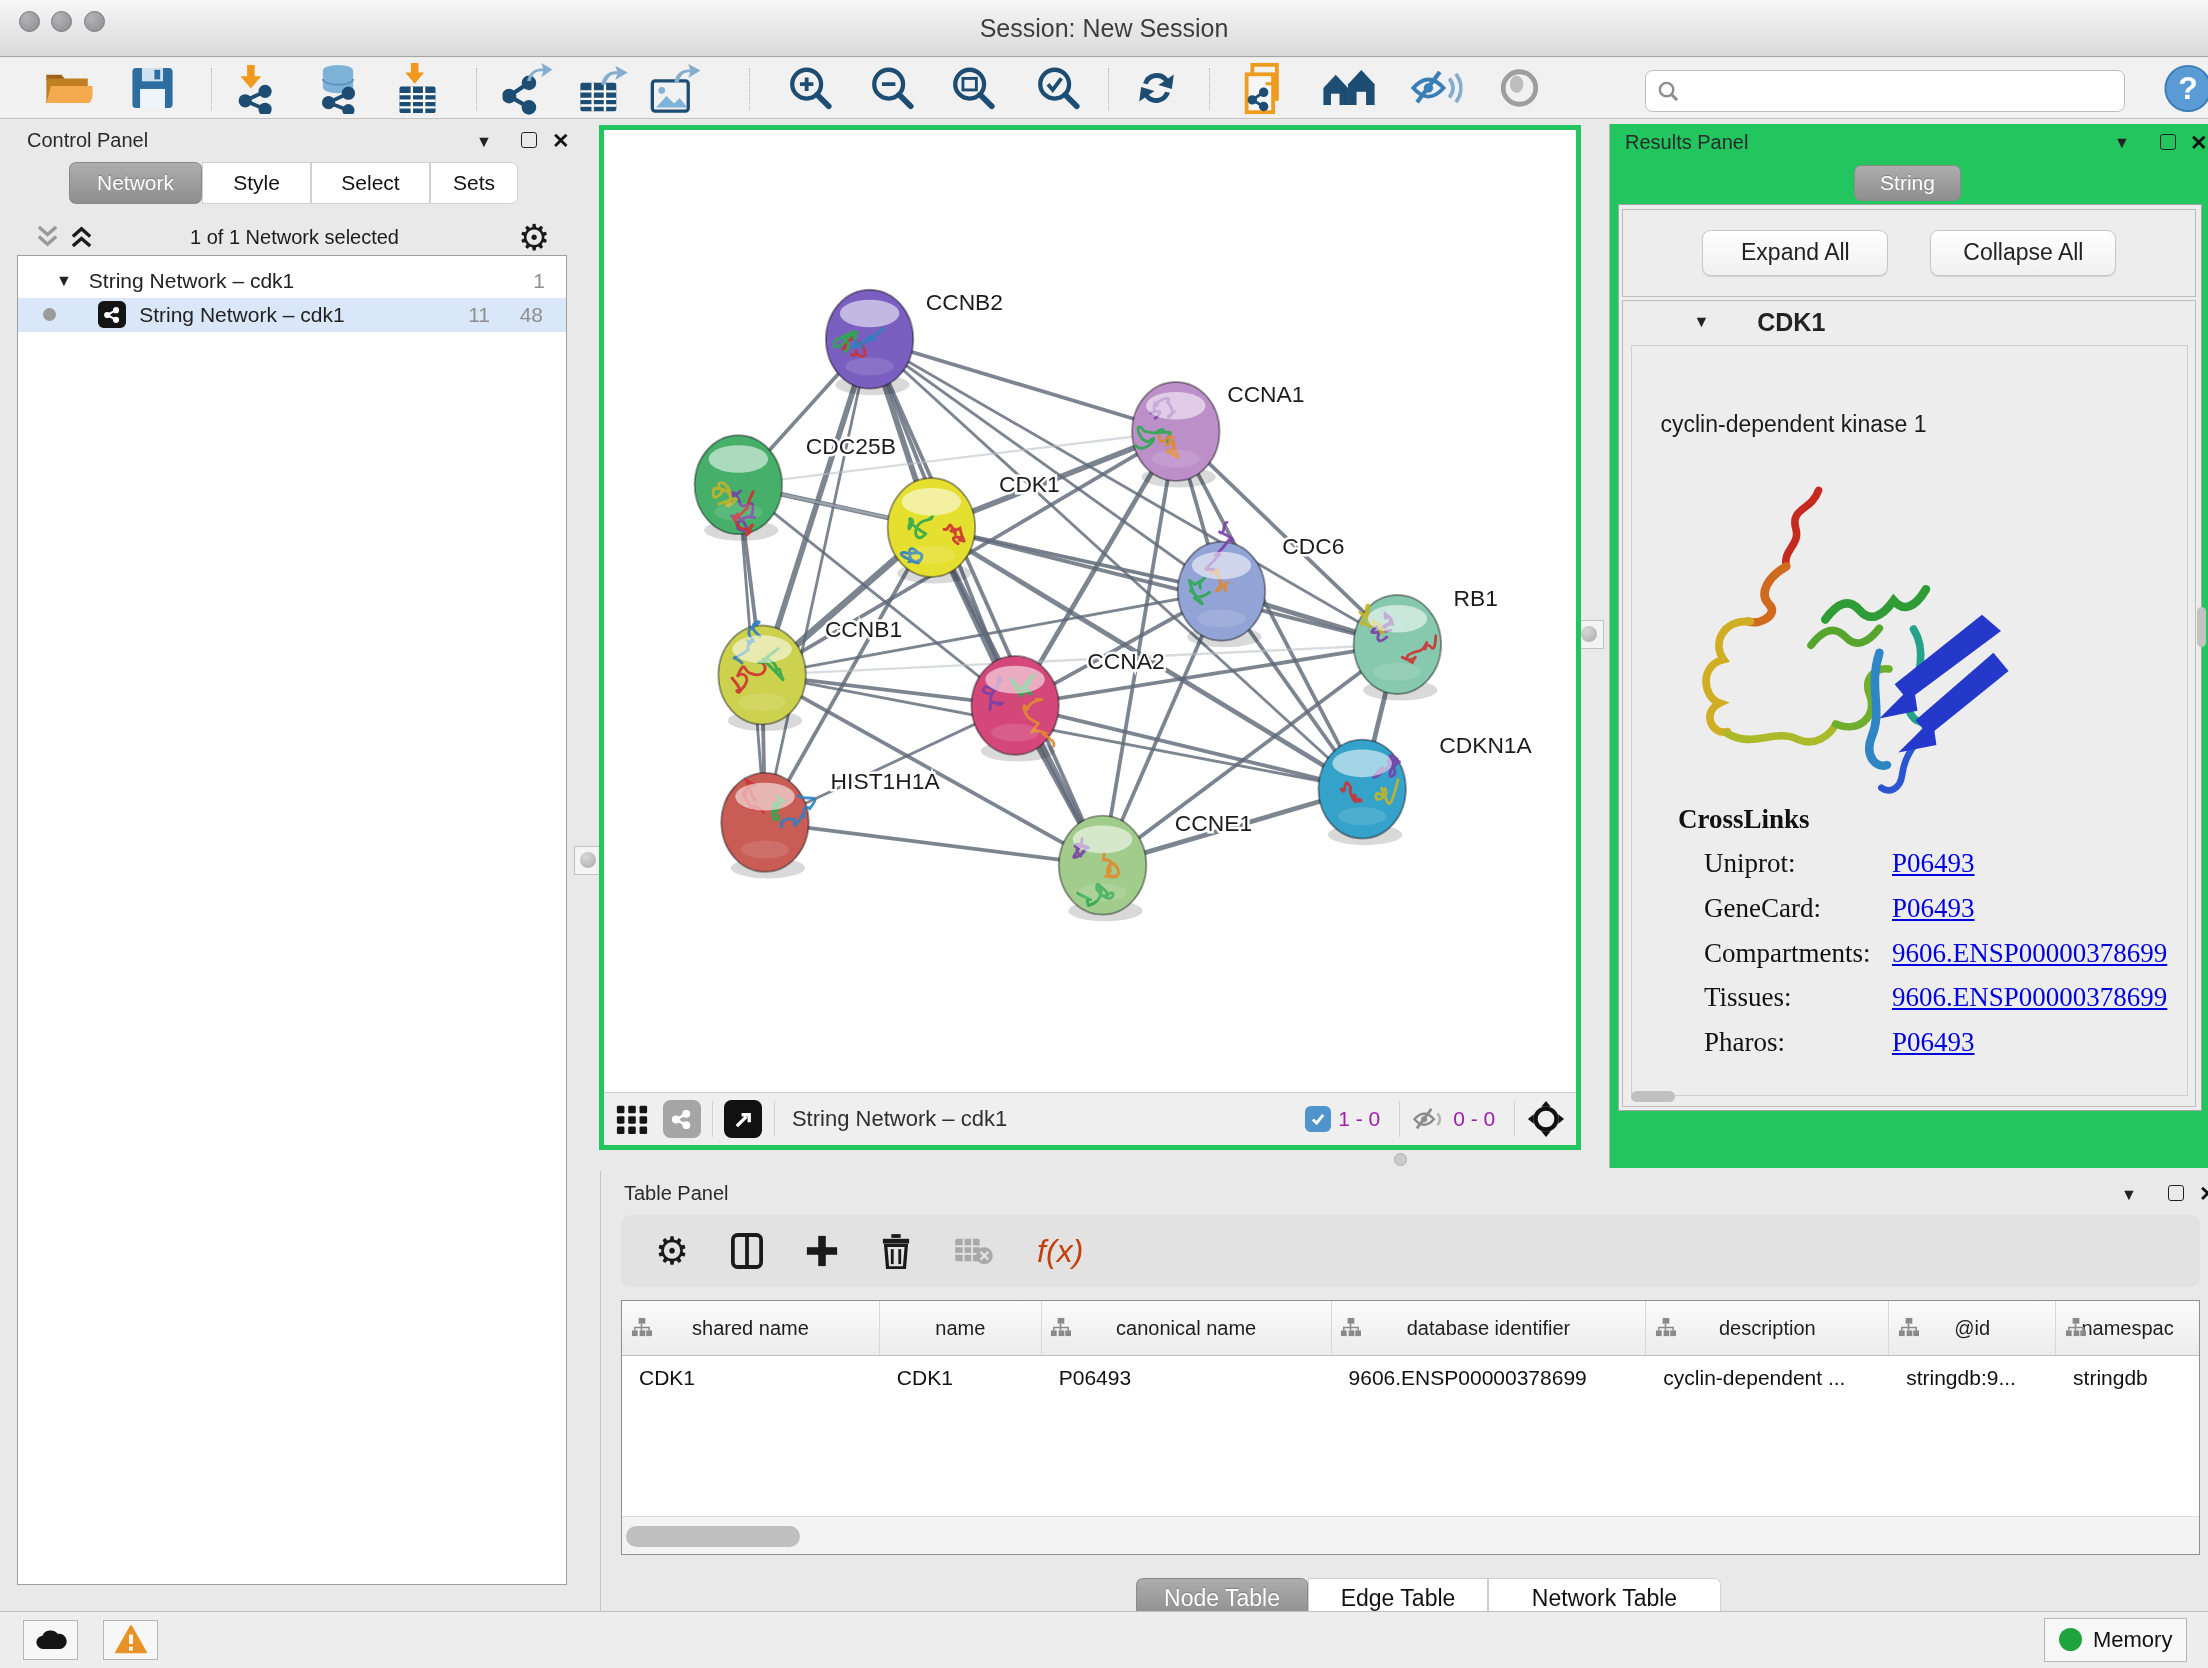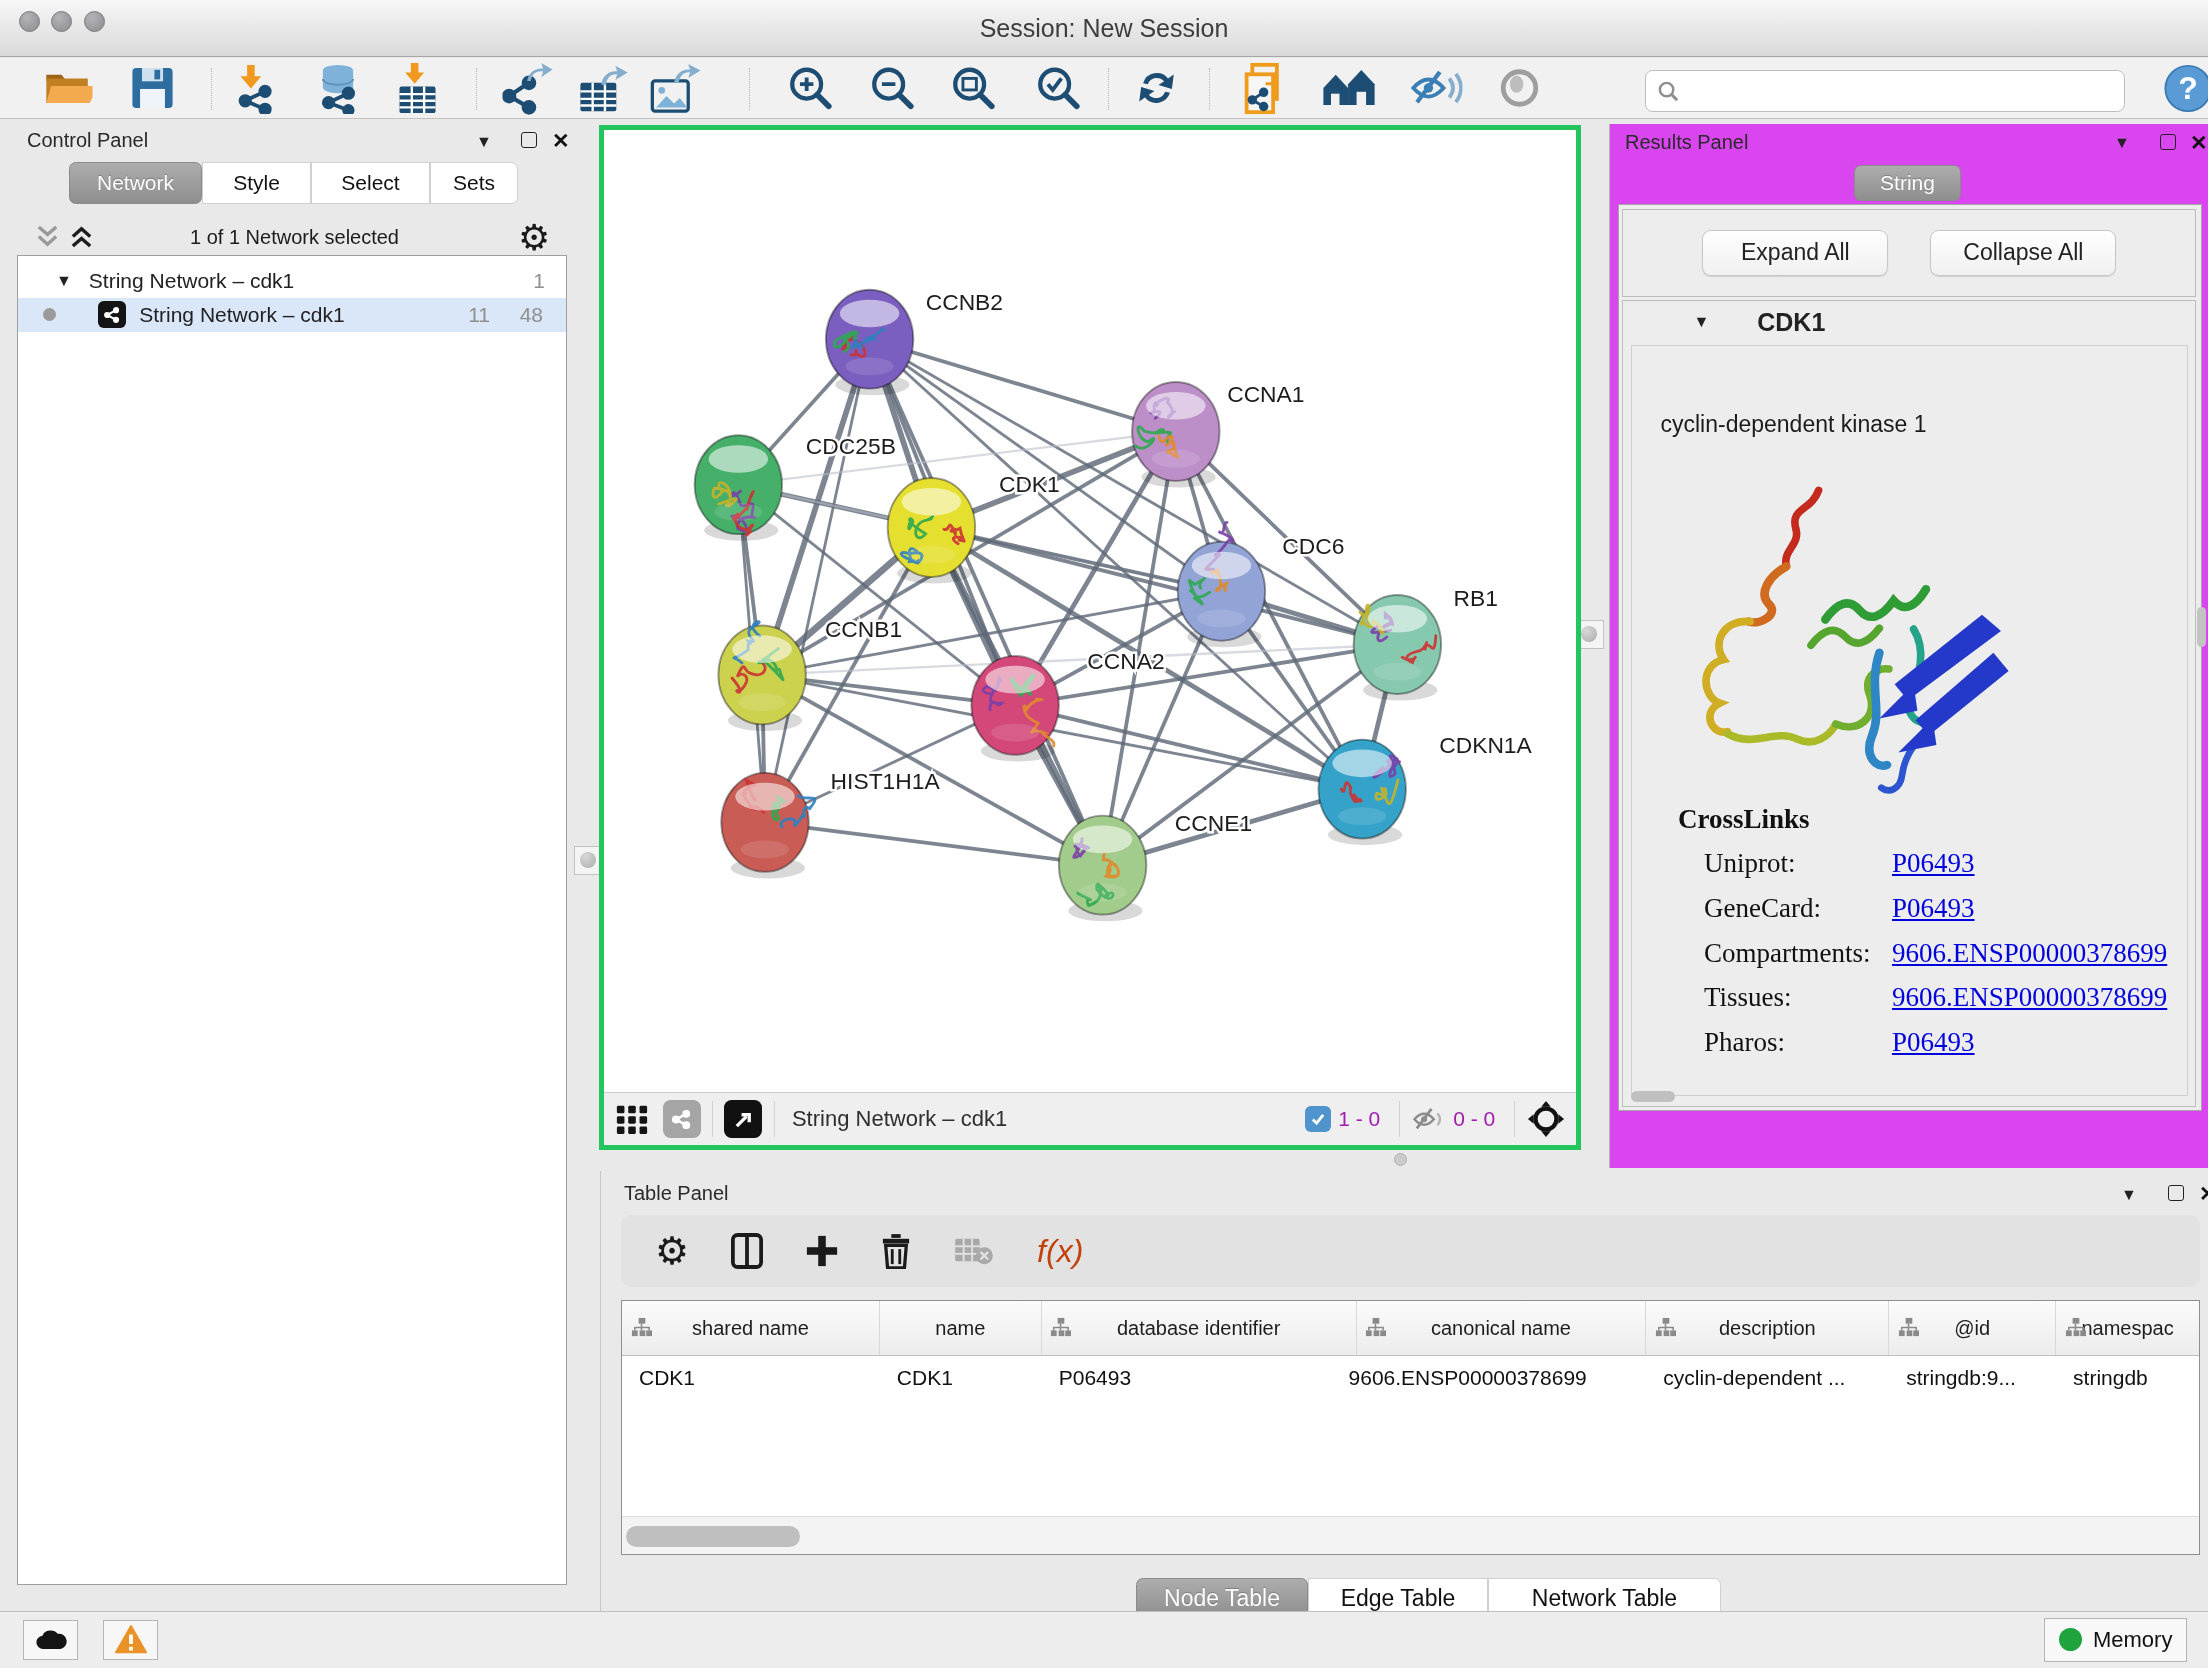--- a/index.html
+++ b/index.html
@@ -56,21 +56,21 @@
   .nav-label{font-size:22px;color:#2f2f2f;margin-left:5.7px;}
   .nav-count{font-size:21px;color:#a21caf;margin:0 7.6px;}
   .blackbadge{width:38px;height:38px;border-radius:7.6px;background:#111;display:flex;
     align-items:center;justify-content:center;}
   .splitter{position:absolute;width:28.5px;height:28.5px;background:#f4f4f4;
     border:1px solid #c2c2c2;display:flex;align-items:center;justify-content:center;}
   .splitter .dot{width:16px;height:16px;border-radius:50%;
     background:radial-gradient(circle at 35% 30%,#d8d8d8,#ababab);}
 
   
-  .rp{position:absolute;left:1609px;top:124px;width:599px;height:1044px;background:#d946ef;
+  .rp{position:absolute;left:1609px;top:124px;width:599px;height:1044px;background:#22c55e;
     border-left:1px solid #b5b5b5;}
   .rp-outer{position:absolute;left:7.6px;top:80px;width:584px;height:907px;
     border:1px solid #a5a5a5;background:#ededed;}
   .rp-btnbox{position:absolute;left:3.8px;top:3.8px;width:574px;height:88px;border:1px solid #bdbdbd;
     display:flex;align-items:center;justify-content:center;gap:42px;}
   .rp-btn{min-width:186px;height:46px;background:linear-gradient(#ffffff,#f0f0f0);
     border:1px solid #c6c6c6;border-radius:8.6px;font-size:23px;display:flex;align-items:center;
     justify-content:center;box-shadow:0 1px 1px rgba(0,0,0,.12);}
   .rp-sec{position:absolute;left:3.8px;top:95px;width:574px;height:807px;border:1px solid #bdbdbd;}
   .rp-sec-head{height:42px;display:flex;align-items:center;}
@@ -704,43 +704,43 @@
                 <rect x="9" y="14" width="6" height="6"></rect>
                 <rect x="16" y="14" width="6" height="6"></rect>
                 <path d="M11 7 v4 M4 14 v-3 h15 v3 M11 11 v3" stroke="#8a8a8a" stroke-width="1.6" fill="none"></path>
               </g>
             </svg>
           <span>shared name</span>
         </div>
         <div class="th c1">
             <span>name</span>
           </div>
+        <div class="th c2">
+          <svg class="colicon" width="21" height="21" viewBox="0 0 22 22">
+              <g fill="#8a8a8a">
+                <rect x="8" y="1" width="7" height="6"></rect>
+                <rect x="1" y="14" width="6" height="6"></rect>
+                <rect x="9" y="14" width="6" height="6"></rect>
+                <rect x="16" y="14" width="6" height="6"></rect>
+                <path d="M11 7 v4 M4 14 v-3 h15 v3 M11 11 v3" stroke="#8a8a8a" stroke-width="1.6" fill="none"></path>
+              </g>
+            </svg>
+          <span>canonical name</span>
+        </div>
         <div class="th c3">
           <svg class="colicon" width="21" height="21" viewBox="0 0 22 22">
               <g fill="#8a8a8a">
                 <rect x="8" y="1" width="7" height="6"></rect>
                 <rect x="1" y="14" width="6" height="6"></rect>
                 <rect x="9" y="14" width="6" height="6"></rect>
                 <rect x="16" y="14" width="6" height="6"></rect>
                 <path d="M11 7 v4 M4 14 v-3 h15 v3 M11 11 v3" stroke="#8a8a8a" stroke-width="1.6" fill="none"></path>
               </g>
             </svg>
           <span>database identifier</span>
-        </div>
-        <div class="th c2">
-          <svg class="colicon" width="21" height="21" viewBox="0 0 22 22">
-              <g fill="#8a8a8a">
-                <rect x="8" y="1" width="7" height="6"></rect>
-                <rect x="1" y="14" width="6" height="6"></rect>
-                <rect x="9" y="14" width="6" height="6"></rect>
-                <rect x="16" y="14" width="6" height="6"></rect>
-                <path d="M11 7 v4 M4 14 v-3 h15 v3 M11 11 v3" stroke="#8a8a8a" stroke-width="1.6" fill="none"></path>
-              </g>
-            </svg>
-          <span>canonical name</span>
         </div>
         <div class="th c4">
           <svg class="colicon" width="21" height="21" viewBox="0 0 22 22">
               <g fill="#8a8a8a">
                 <rect x="8" y="1" width="7" height="6"></rect>
                 <rect x="1" y="14" width="6" height="6"></rect>
                 <rect x="9" y="14" width="6" height="6"></rect>
                 <rect x="16" y="14" width="6" height="6"></rect>
                 <path d="M11 7 v4 M4 14 v-3 h15 v3 M11 11 v3" stroke="#8a8a8a" stroke-width="1.6" fill="none"></path>
               </g>

